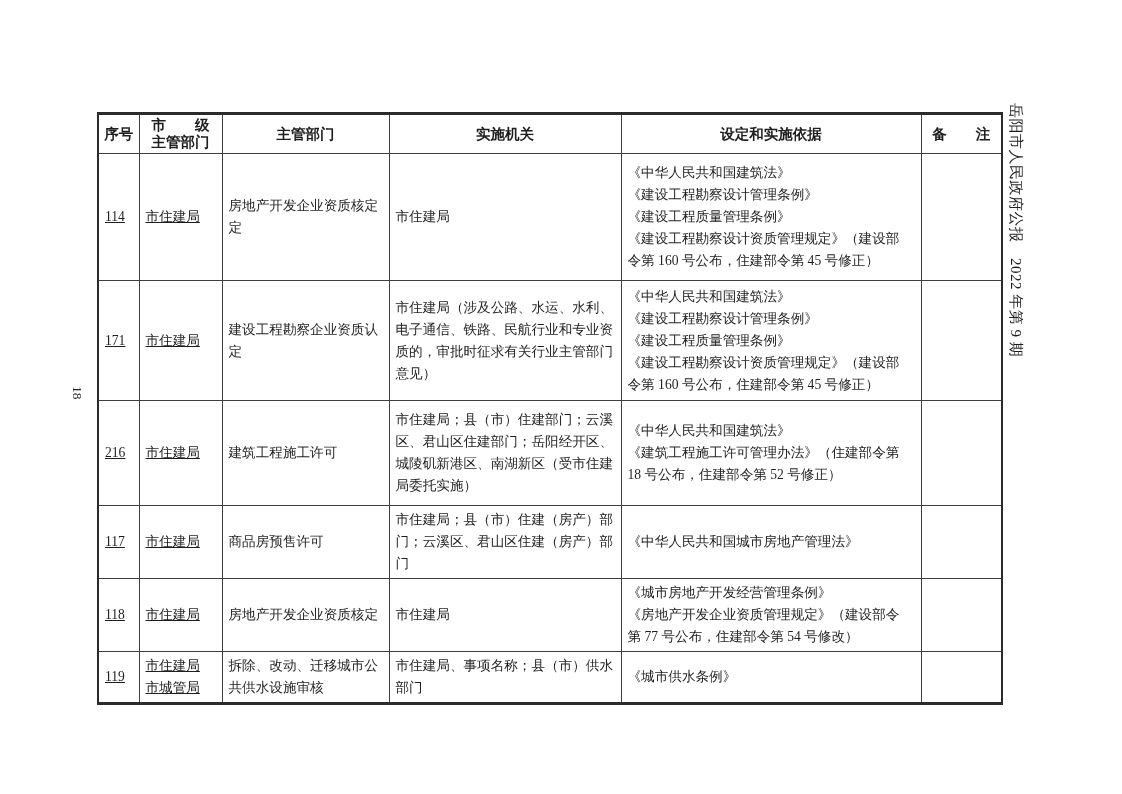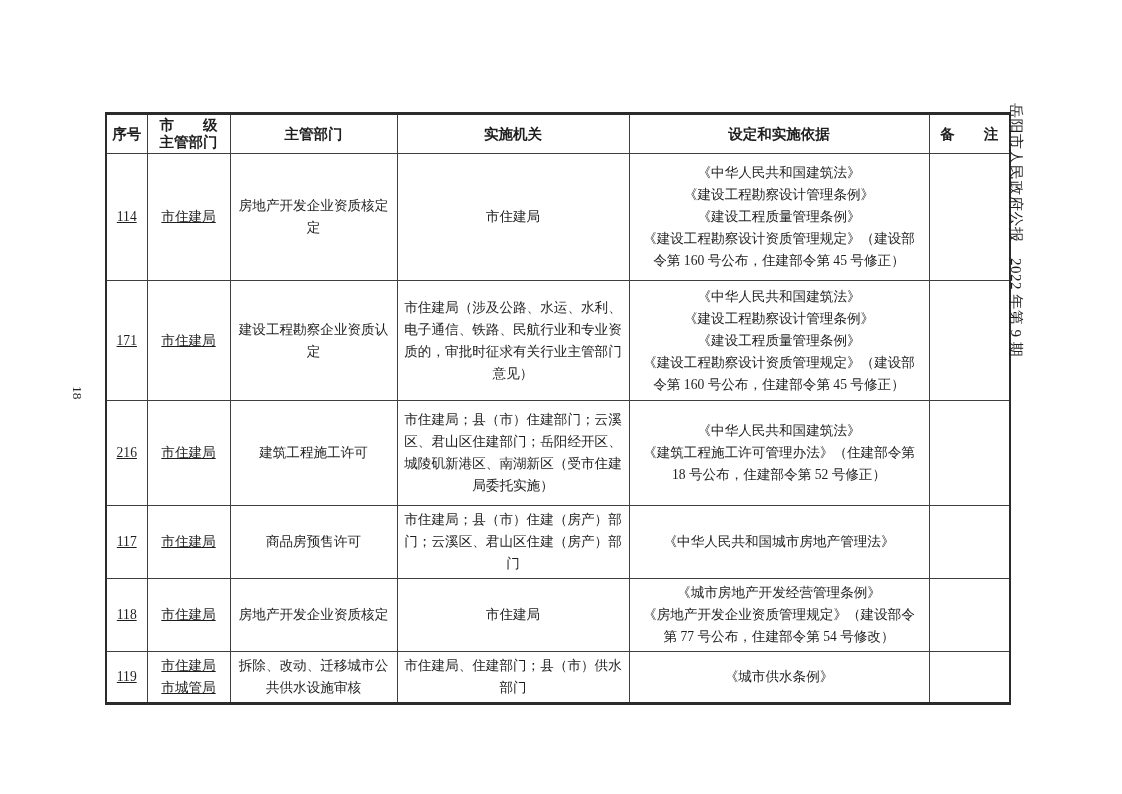--- a/index.html
+++ b/index.html
@@ -12,39 +12,39 @@
   .sheet {
     position: relative;
     width: 1122px; height: 794px;
     overflow: hidden;
     background: #fff;
   }
 
   
   table.permits {
     position: absolute;
-    left: 105px; top: 112px;
+    left: 97px; top: 112px;
     width: 904px;
     border-collapse: collapse;
     table-layout: fixed;
     border-top: 3px solid #2b2b2b;
     border-bottom: 3px solid #2b2b2b;
     border-left: 2px solid #2b2b2b;
     border-right: 2px solid #2b2b2b;
   }
   table.permits td, table.permits th {
     border: 1px solid #3f3f3f;
     vertical-align: middle;
     padding: 3px 6px;
     font-size: 13.6px;
     line-height: 22px;
     white-space: pre-line;
     overflow: hidden;
     font-weight: normal;
-    text-align: center;
+    text-align: left;
   }
   table.permits th {
     font-family: "Liberation Sans", "DejaVu Sans", sans-serif;
     font-weight: bold;
     font-size: 14.5px;
     line-height: 17px;
     text-align: center;
     padding: 2px 4px;
   }
   td.c-index, td.c-dept { text-align: center; text-decoration: underline; }
@@ -166,21 +166,21 @@
 《房地产开发企业资质管理规定》（建设部令
 第 77 号公布，住建部令第 54 号修改）</td>
       <td></td>
     </tr>
     <tr class="r-119">
       <td class="c-index">119</td>
       <td class="c-dept">市住建局
 市城管局</td>
       <td>拆除、改动、迁移城市公
 共供水设施审核</td>
-      <td>市住建局、住建部门；县（市）供水
+      <td>市住建局、事项名称；县（市）供水
 部门</td>
       <td>《城市供水条例》</td>
       <td></td>
     </tr>
   </tbody>
     </table>
 
   <div class="side-label">岳阳市人民政府公报　2022 年第 9 期</div>
   <div class="page-number">18</div>
 

